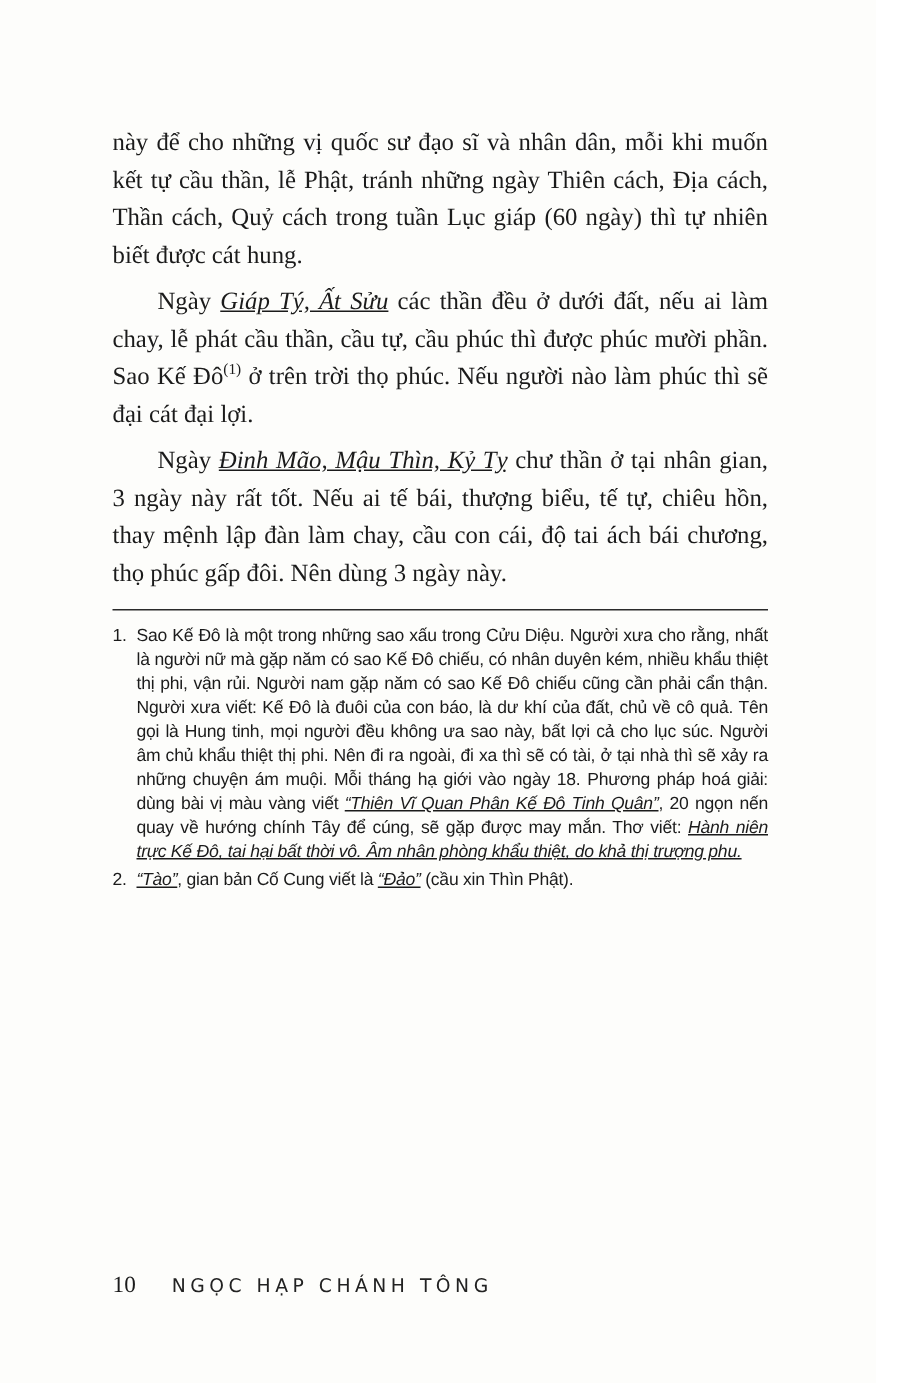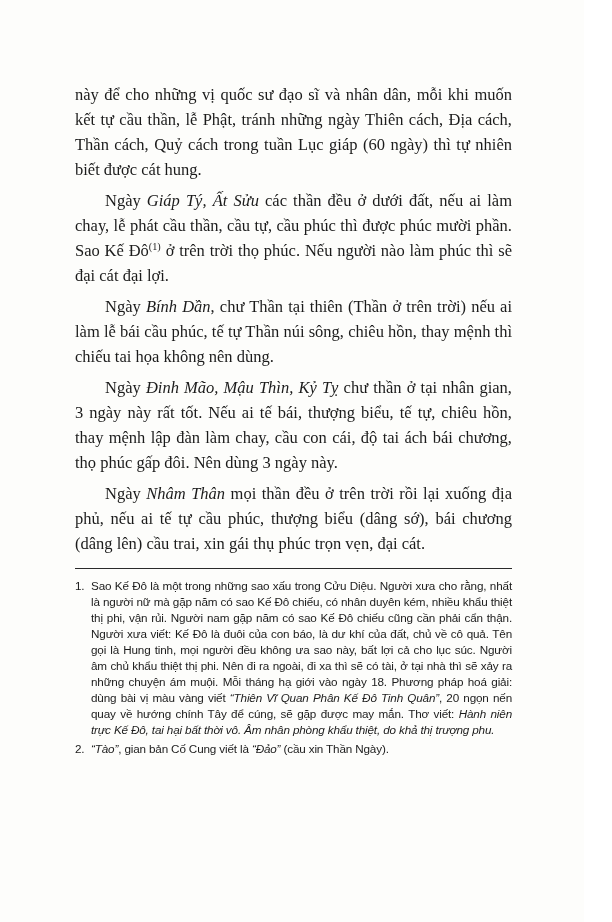--- a/index.html
+++ b/index.html
@@ -14,21 +14,21 @@
     padding: 82px 72px 0 75px;
     overflow: hidden;
   }
   .text-block p {
     font-size: 16.5px;
     line-height: 25px;
     text-align: justify;
     margin: 0 0 6px 0;
   }
   .text-block p.indent { text-indent: 30px; }
-  .italic { font-style: italic; }
+  .italic { font-style: italic; text-decoration: underline; }
   sup.fnref {
     font-size: 0.62em;
     vertical-align: super;
     line-height: 0;
   }
   .footnote-sep {
     border: 0;
     border-top: 1.2px solid #2a2a2a;
     margin: 12px 0 9px 0;
   }
@@ -65,39 +65,41 @@
 <body>
 
 <div class="page">
 
   <div class="text-block">
 
     <p><span>này để cho những vị quốc sư đạo sĩ và nhân dân, mỗi khi muốn kết tự cầu thần, lễ Phật, tránh những ngày Thiên cách, Địa cách, Thần cách, Quỷ cách trong tuần Lục giáp (60 ngày) thì tự nhiên biết được cát hung.</span></p>
 
     <p class="indent"><span>Ngày </span><span class="italic">Giáp Tý, Ất Sửu</span><span> các thần đều ở dưới đất, nếu ai làm chay, lễ phát cầu thần, cầu tự, cầu phúc thì được phúc mười phần. Sao Kế Đô</span><sup class="fnref">(1)</sup><span> ở trên trời thọ phúc. Nếu người nào làm phúc thì sẽ đại cát đại lợi.</span></p>
 
-    <p class="indent"><span>Ngày </span><span class="italic">Bính Dần</span><span>, chư Thần tại thiên (Thần ở trên trời) nếu ai làm lễ bái cầu phúc, tế tự Thần núi sông, chiêu hồn, thay mệnh thì chiếu tai họa không nên dùng.</span></p>
 
     <p class="indent"><span>Ngày </span><span class="italic">Đinh Mão, Mậu Thìn, Kỷ Tỵ</span><span> chư thần ở tại nhân gian, 3 ngày này rất tốt. Nếu ai tế bái, thượng biểu, tế tự, chiêu hồn, thay mệnh lập đàn làm chay, cầu con cái, độ tai ách bái chương, thọ phúc gấp đôi. Nên dùng 3 ngày này.</span></p>
 
 
-    <p class="indent"><span>Ngày </span><span class="italic">Nhâm Thân</span><span> mọi thần đều ở trên trời rồi lại xuống địa phủ, nếu ai tế tự cầu phúc, thượng biểu (dâng sớ), bái chương (dâng lên) cầu trai, xin gái thụ phúc trọn vẹn, đại cát.</span></p>
 
   </div>
 
   <hr class="footnote-sep">
 
   <div class="footnotes">
 
     <div class="footnote">
       <span class="fn-num">1.</span>
       <span class="fn-body"><span>Sao Kế Đô là một trong những sao xấu trong Cửu Diệu. Người xưa cho rằng, nhất là người nữ mà gặp năm có sao Kế Đô chiếu, có nhân duyên kém, nhiều khẩu thiệt thị phi, vận rủi. Người nam gặp năm có sao Kế Đô chiếu cũng cần phải cẩn thận. Người xưa viết: Kế Đô là đuôi của con báo, là dư khí của đất, chủ về cô quả. Tên gọi là Hung tinh, mọi người đều không ưa sao này, bất lợi cả cho lục súc. Người âm chủ khẩu thiệt thị phi. Nên đi ra ngoài, đi xa thì sẽ có tài, ở tại nhà thì sẽ xảy ra những chuyện ám muội. Mỗi tháng hạ giới vào ngày 18. Phương pháp hoá giải: dùng bài vị màu vàng viết </span><span class="italic">“Thiên Vĩ Quan Phân Kế Đô Tinh Quân”</span><span>, 20 ngọn nến quay về hướng chính Tây để cúng, sẽ gặp được may mắn. Thơ viết: </span><span class="italic">Hành niên trực Kế Đô, tai hại bất thời vô. Âm nhân phòng khẩu thiệt, do khả thị trượng phu.</span></span>
     </div>
 
     <div class="footnote">
       <span class="fn-num">2.</span>
-      <span class="fn-body"><span class="italic">“Tào”</span><span>, gian bản Cố Cung viết là </span><span class="italic">“Đảo”</span><span> (cầu xin Thần Ngày).</span></span>
+      <span class="fn-body"><span class="italic">“Tào”</span><span>, gian bản Cố Cung viết là </span><span class="italic">“Đảo”</span><span> (cầu xin Thìn Phật).</span></span>
     </div>
 
   </div>
 
+  <div class="footer">
+    <span class="page-num">10</span>
+    <span class="book-title">NGỌC HẠP CHÁNH TÔNG</span>
+  </div>
 
 </div>
 
 </body></html>

